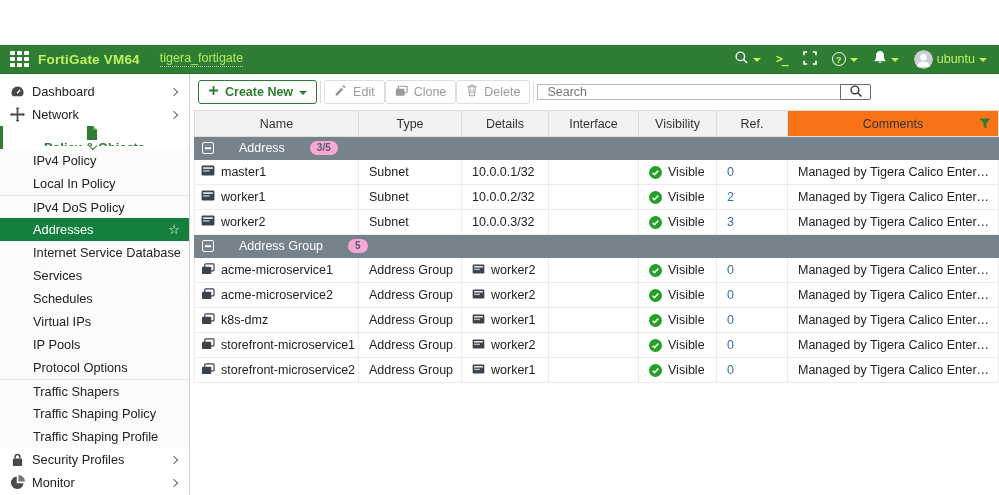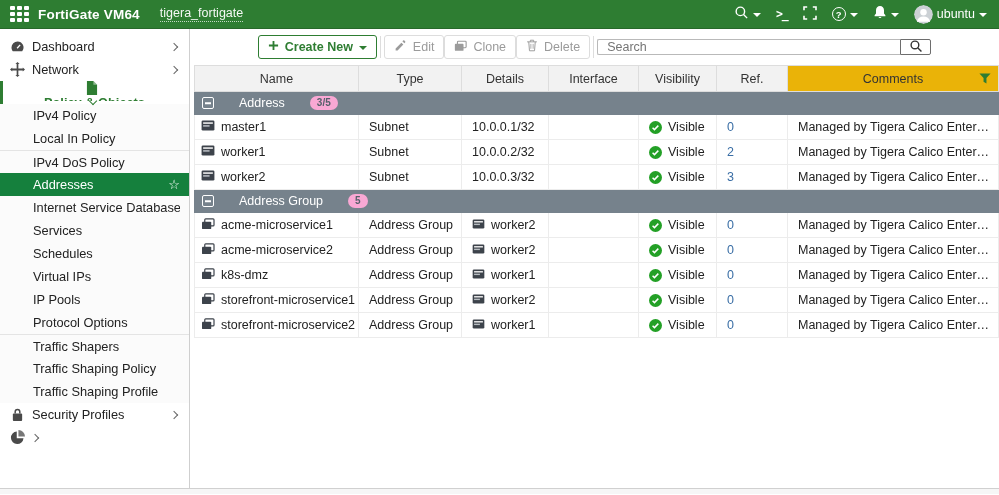--- a/index.html
+++ b/index.html
@@ -3,21 +3,21 @@
 <meta charset="utf-8">
 <style>
   * { box-sizing: border-box; }
   html,body { margin:0; padding:0; }
   body {
     width:999px; height:495px; overflow:hidden; background:#fff;
     font-family:"Liberation Sans","DejaVu Sans",sans-serif; color:#222;
   }
   
   .topbar { height:29px; background:#2e7d32; display:flex; align-items:center;
-            padding:0 12px 0 10px; color:#ffffff; border-bottom:1px solid #27682a; }
+            padding:0 12px 0 10px; color:#bef264; border-bottom:1px solid #27682a;margin-top:45px; }
   .logo { display:grid; grid-template-columns:repeat(3,5px); grid-auto-rows:4px; gap:2px; margin-right:9px; }
   .logo i { background:#fff; border-radius:1px; display:block; }
   .product { font-size:13.5px; font-weight:700; letter-spacing:.2px; }
   .vdom { margin-left:20px; font-size:12.5px; opacity:.95;
           border-bottom:1px dotted rgba(255,255,255,.75); padding-bottom:1px; }
   .tb-right { margin-left:auto; display:flex; align-items:center; gap:15px; font-size:12.5px; }
   .tb-item { display:flex; align-items:center; gap:4px; cursor:pointer; }
   .caret { display:inline-block; width:0; height:0; border-left:4px solid transparent;
            border-right:4px solid transparent; border-top:4.5px solid currentColor; margin-top:1px; }
   .term { font-family:"DejaVu Sans Mono",monospace; font-weight:700; font-size:11.5px; letter-spacing:-1px; }
@@ -35,39 +35,39 @@
   .chev { width:6px; height:6px; border-top:1.5px solid #666; border-right:1.5px solid #666;
           transform:rotate(45deg); margin-right:3px; }
   .chev.down { transform:rotate(135deg); border-color:#2e7d32; margin-top:-3px; }
   .sb-pol { color:#2e7d32; font-weight:700; border-left:3px solid #2e7d32; padding-left:6px;flex-direction:column; }
   .sb-sub { padding-left:33px; background:#fbfbfb; }
   .sb-sub.sel { background:#15803d; color:#fff; }
   .sel .star { margin-left:auto; font-size:13px; color:#fff; }
   .div-top { border-top:1px solid #e4e4e4; }
   
   .content { flex:1; display:flex; flex-direction:column; min-width:0; background:#fff; }
-  .toolbar { height:36px; display:flex; align-items:center; padding:0 8px; gap:0;justify-content:center; }
+  .toolbar { height:36px; display:flex; align-items:center; padding:0 8px; gap:0; }
   .btn { height:24px; display:inline-flex; align-items:center; gap:6px; padding:0 9px;
          border-radius:3px; font-size:12.5px; background:#fff; cursor:pointer; }
   .btn-create { border:1px solid #2e7d32; color:#2e7d32; font-weight:600; }
   .btn-gray { border:1px solid #ddd; color:#9b9b9b; }
   .vsep { width:1px; height:22px; background:#ddd; margin:0 3px; }
   .search { display:flex; height:16px; width:334px; }
   .search input { flex:1; border:1px solid #b9b9b9; border-right:none; border-radius:2px 0 0 2px;
                   padding:0 9px; font-size:12.5px; color:#333; outline:none;
                   font-family:"Liberation Sans","DejaVu Sans",sans-serif; }
   .search button { width:31px; border:1px solid #6d6d6d; background:#fff; border-radius:0 2px 2px 0;
                    display:flex; align-items:center; justify-content:center; cursor:pointer; padding:0; }
   
   .tablewrap { flex:1; overflow:hidden; }
   table { border-collapse:collapse; table-layout:fixed; width:calc(100% - 4px); margin-left:4px;
           font-size:12.5px; color:#222; }
   th { background:#f2f2f2; border:1px solid #ddd; height:26px; padding:0 8px;
        font-weight:400; color:#333; text-align:center; cursor:pointer; }
-  th.th-comments { background:#eab308; position:relative;margin-left:14px; }
+  th.th-comments { background:#f97316; position:relative;margin-left:14px; }
   .funnel { position:absolute; right:7px; top:50%; transform:translateY(-50%); display:flex; }
   tr.grp td { background:#76828c; border:1px solid #76828c; color:#fff; height:23px; padding:0 0 0 7px; }
   .grp-inner { display:flex; align-items:center; gap:25px; }
   .collapse { width:12px; height:12px; border:1.4px solid #fff; border-radius:2px;
               position:relative; display:inline-block; }
   .collapse::after { content:""; position:absolute; left:1.8px; right:1.8px; top:50%; height:1.5px;
                      background:#fff; transform:translateY(-50%); }
   .badge { background:#f9a8d4; color:#55606a; border-radius:9px; font-size:10px; font-weight:700;
            padding:2px 7px; line-height:1; }
   td { border:1px solid #ececec; border-top:none; height:25px; padding:0 6px 0 10px;
@@ -225,20 +225,21 @@
       <span class="lbl">Security Profiles</span>
       <span class="chev"></span>
     </div>
     <div class="sb-item">
       <span class="ic">
         <svg width="15" height="15" viewBox="0 0 16 16">
             <path fill="#4a4a4a" d="M7.2 1.6a6.7 6.7 0 1 0 7.2 7.2H7.2z"></path>
             <path fill="#4a4a4a" d="M9 0a7 7 0 0 1 7 7H9z" opacity=".75"></path>
           </svg>
       </span>
+      <span class="lbl">Monitor</span>
       <span class="chev"></span>
     </div>
   </div>
 
   <div class="content">
     <div class="toolbar">
       <span class="btn btn-create">
         <span>
           <svg width="11" height="11" viewBox="0 0 12 12">
               <path d="M6 1v10M1 6h10" stroke="#2e7d32" stroke-width="2"></path>

